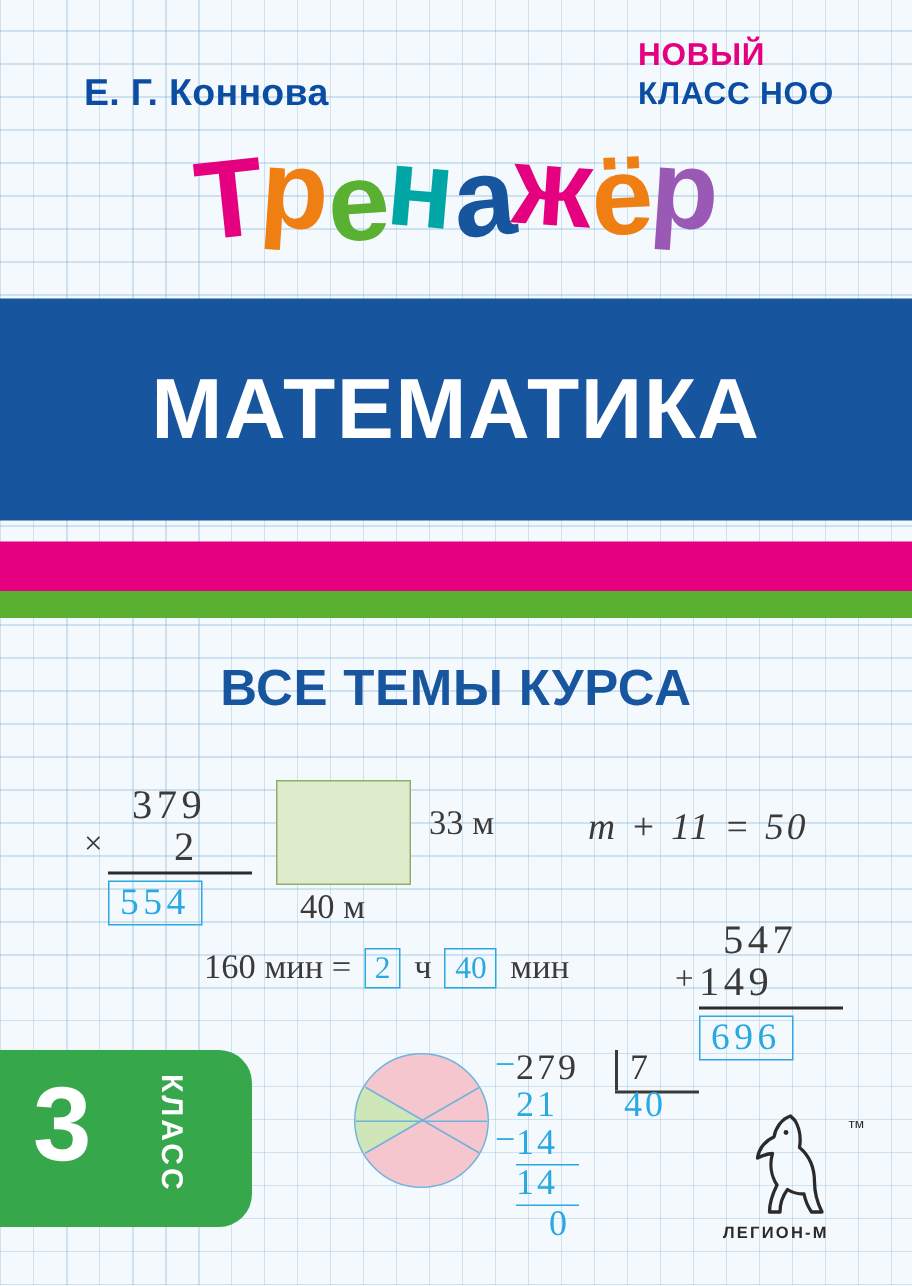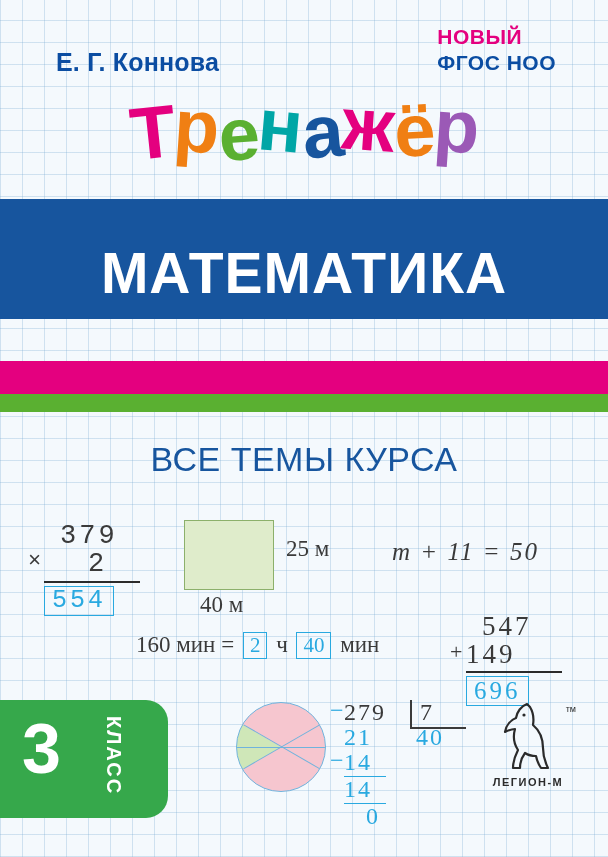--- a/index.html
+++ b/index.html
@@ -44,50 +44,51 @@
   .t-r{transform:rotate(-6deg) translateY(4px);}
   .t-e{transform:rotate(4deg) translateY(-2px);}
   .t-n{transform:rotate(-4deg) translateY(6px);}
   .t-a{transform:rotate(5deg) translateY(-3px);}
   .t-zh{transform:rotate(-5deg) translateY(3px);}
   .t-yo{transform:rotate(4deg) translateY(-4px);}
   .t-rr{transform:rotate(-3deg) translateY(2px);}
 
   
   .blueband{
-    position:absolute;left:0;right:0;top:199px;height:120px;
+    position:absolute;left:0;right:0;top:199px;height:148px;
     background:#17559e;
   }
   .blueband .title{
     color:#ffffff;font-size:57px;font-weight:bold;
     text-align:center;line-height:148px;letter-spacing:1px;
   }
   .pinkband{
     position:absolute;left:0;right:0;top:361px;height:33px;
     background:#e4007f;
   }
   .greenband{
     position:absolute;left:0;right:0;top:394px;height:18px;
     background:#5ab031;
   }
 
   .subtitle{
     position:absolute;left:0;right:0;top:440px;
     text-align:center;
-    font-size:34px;font-weight:normal;color:#17559e;
+    font-size:34px;font-weight:bold;color:#17559e;
     letter-spacing:0.5px;
   }
 
   
   .math{font-family:"Liberation Serif", serif;}
 
   .mult{
     position:absolute;left:44px;top:522px;
     color:#3a3a3a;font-size:27px;line-height:1.05;
-    font-family:Liberation Mono, monospace;
+    font-family:Liberation Serif, serif;
+    padding-left:28px;
   }
   .mult .r1{letter-spacing:3px;padding-left:16px;}
   .mult .r2{letter-spacing:3px;position:relative;}
   .mult .r2 .times{position:absolute;left:-16px;top:0;font-size:22px;}
   .mult .r2 .d{padding-left:44px;}
   .mult .bar{border-top:2px solid #2b2b2b;width:96px;margin:2px 0 3px 0;}
   .ansbox{
     border:1.6px solid #29a9e0;color:#29a9e0;
     display:inline-block;padding:1px 7px;letter-spacing:3px;font-size:25px;
   }
@@ -169,37 +170,37 @@
   .division .vline{
     position:absolute;left:66px;top:0;width:1.6px;height:27px;background:#3a3a3a;
   }
   .division .hline{
     position:absolute;left:66px;top:27px;width:56px;height:1.6px;background:#3a3a3a;
   }
   .division .minus{position:absolute;left:-14px;top:-2px;color:inherit;}
   .division .smallbar{border-top:1.5px solid #29a9e0;width:42px;margin-top:1px;}
 
   
-  .publisher{position:absolute;left:482px;top:700px;width:92px;text-align:center;}
+  .publisher{position:absolute;left:482px;top:740px;width:92px;}
   .publisher .tm{position:absolute;right:-2px;top:4px;font-size:9px;color:#2b2b2b;}
   .publisher .name{
     margin-top:78px;font-size:11px;font-weight:bold;color:#2b2b2b;letter-spacing:1.5px;
   }
   .horse{display:block;margin:0 auto;}
 </style>
 </head>
 <body>
 
 <div class="cover">
 
   <div class="author">Е. Г. Коннова</div>
 
   <div class="fgos">
     <div class="l1">НОВЫЙ</div>
-    <div class="l2">ФГОС НОО</div>
+    <div class="l2">КЛАСС НОО</div>
   </div>
 
   <div class="trainer">
     <span class="t-r" style="color: rgb(228, 0, 127);">Т</span><span class="t-e" style="color: rgb(240, 127, 19);">р</span><span class="t-n" style="color: rgb(90, 176, 49);">е</span><span class="t-a" style="color: rgb(0, 166, 166);">н</span><span class="t-zh" style="color: rgb(23, 85, 158);">а</span><span class="t-yo" style="color: rgb(228, 0, 127);">ж</span><span class="t-rr" style="color: rgb(240, 127, 19);">ё</span><span class="t-e" style="color: rgb(155, 89, 182);">р</span>
   </div>
 
   <div class="blueband">
     <div class="title">МАТЕМАТИКА</div>
   </div>
   <div class="pinkband"></div>
@@ -211,21 +212,21 @@
     <div class="r1">379</div>
     <div class="r2">
       <span class="times">×</span>
       <span class="d">2</span>
     </div>
     <div class="bar"></div>
     <div class="ansbox">554</div>
   </div>
 
   <div class="rect"></div>
-  <div class="rect-right">25 м</div>
+  <div class="rect-right">33 м</div>
   <div class="rect-bottom">40 м</div>
 
   <div class="equation">m + 11 = 50</div>
 
   <div class="minutes">
     <span>160 мин =</span>
     <span class="bx">2</span>
     <span>ч</span>
     <span class="bx">40</span>
     <span>мин</span>

